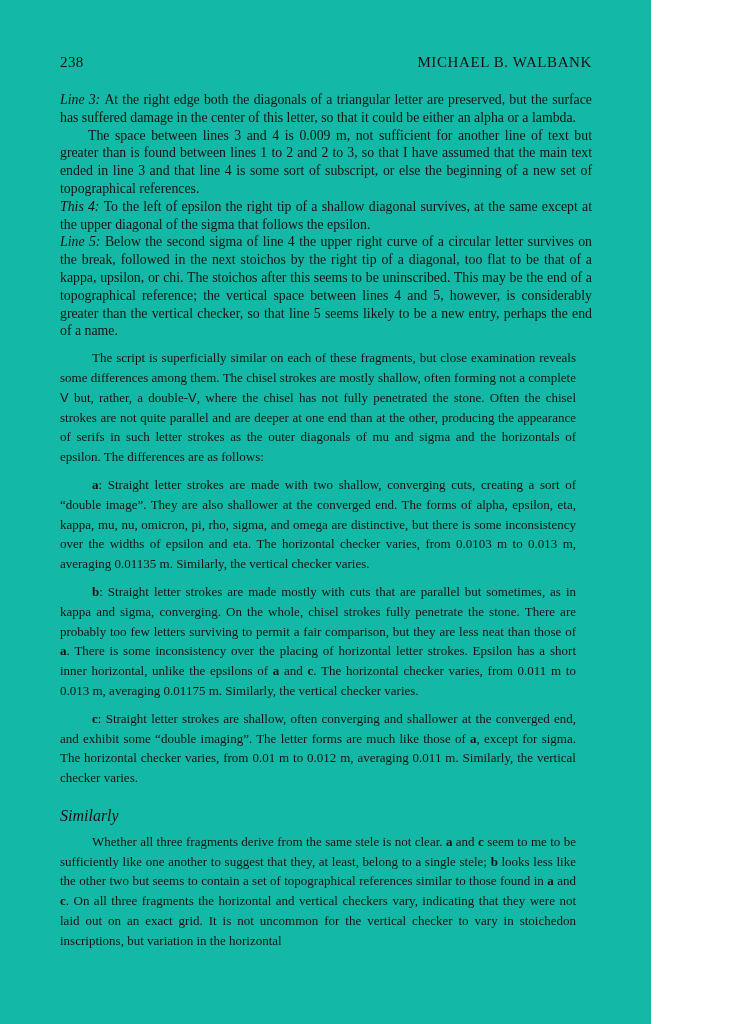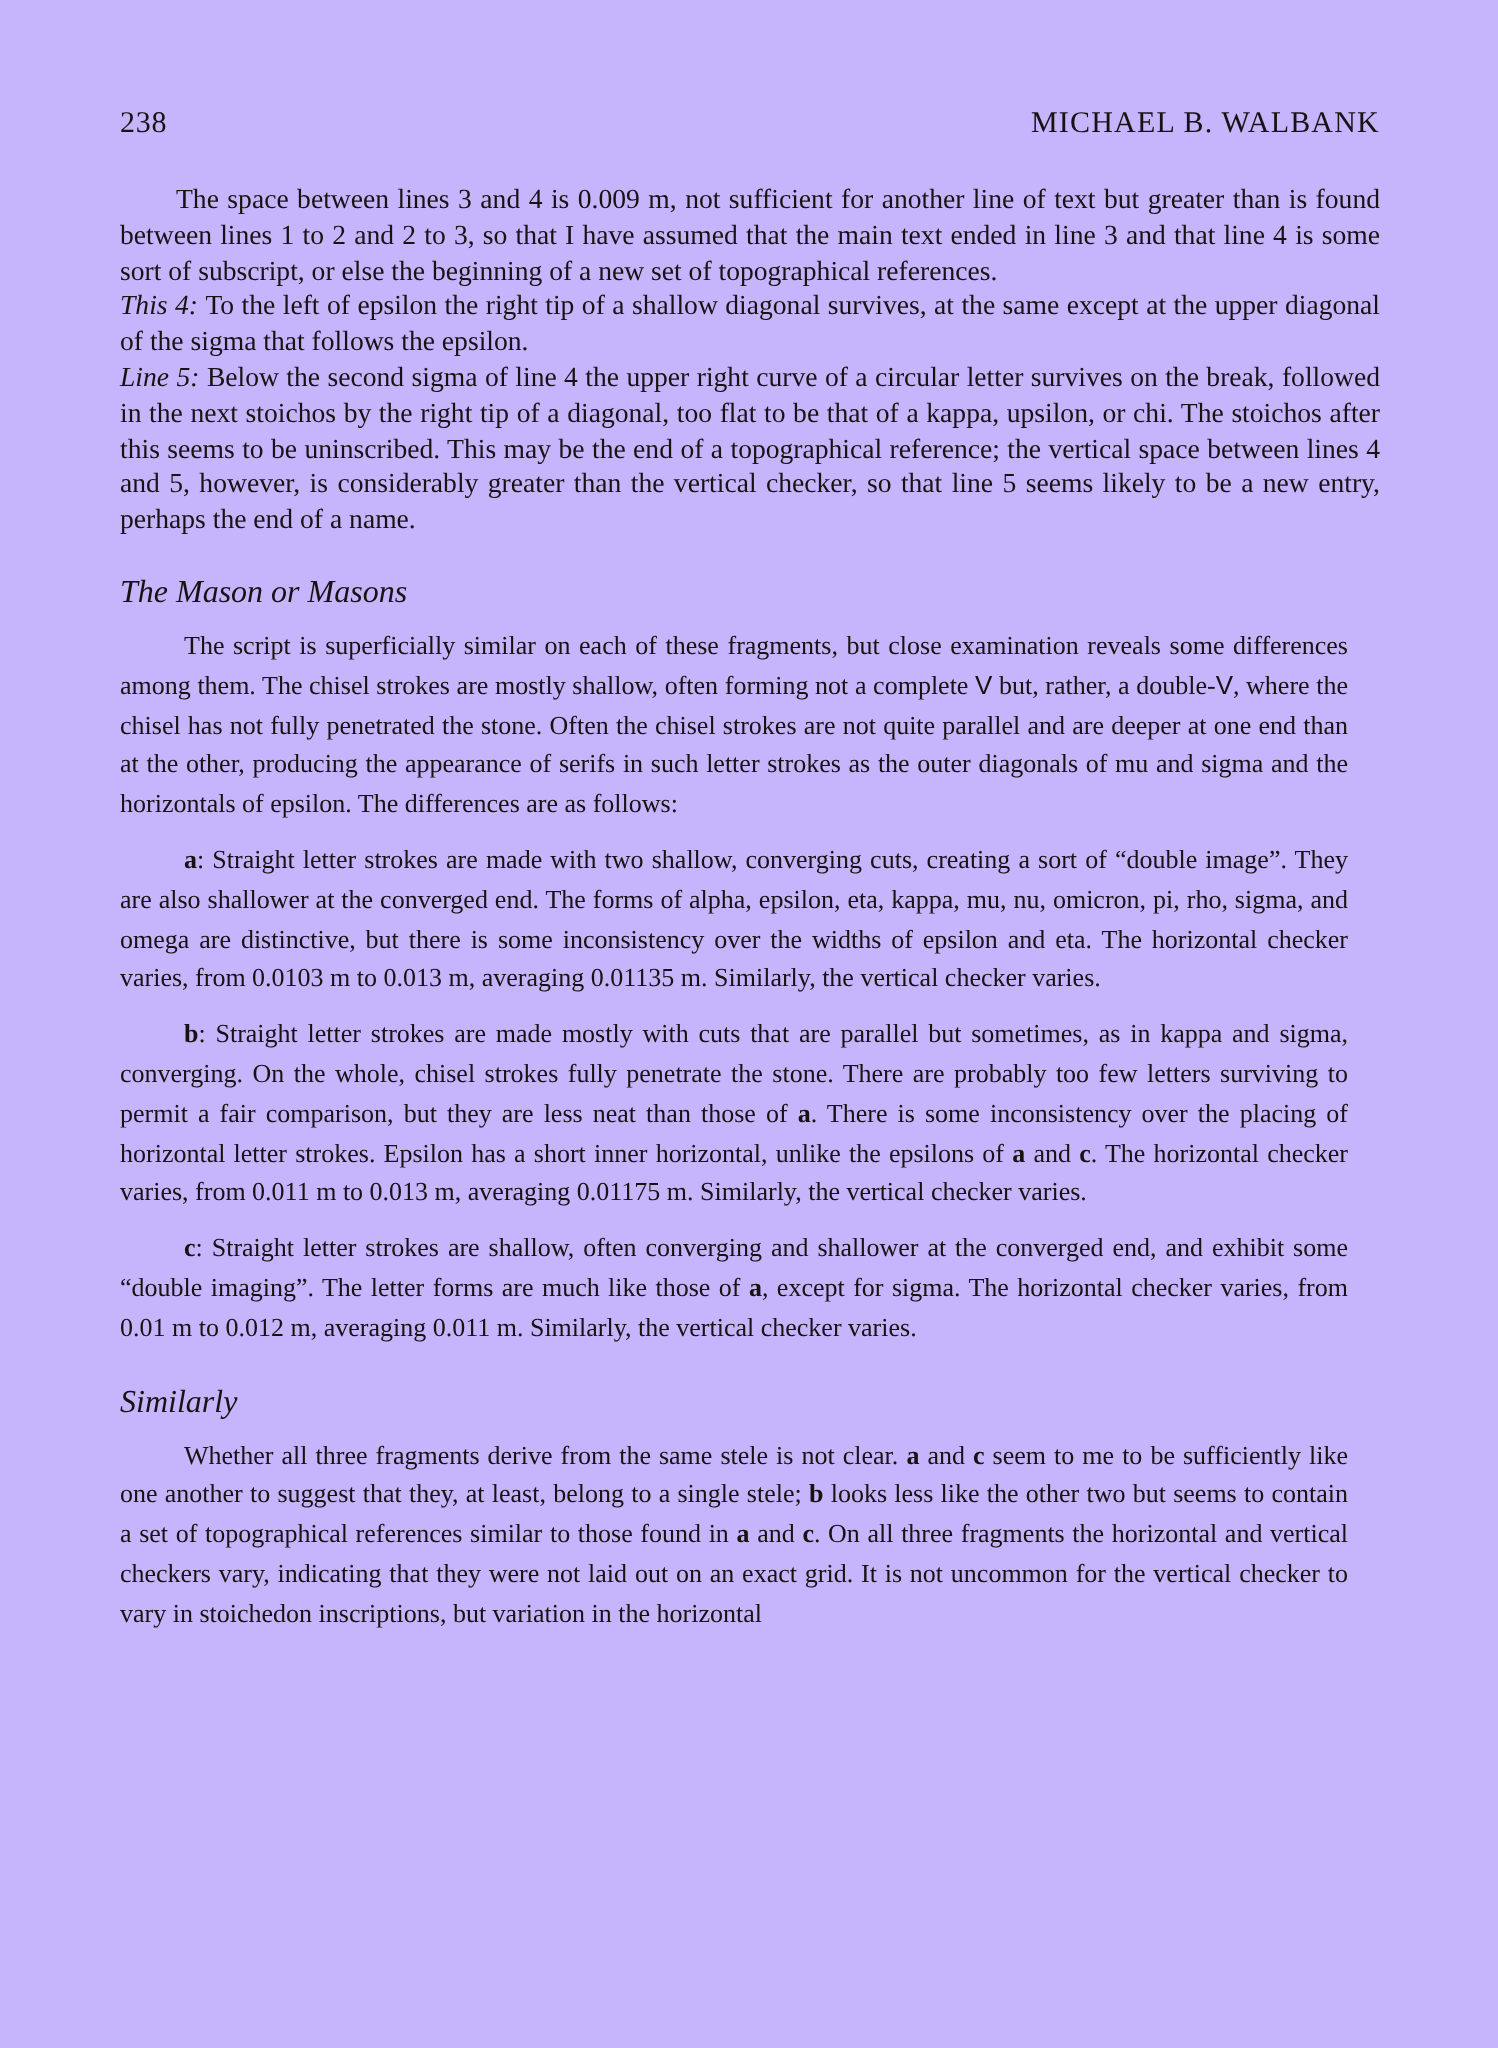--- a/index.html
+++ b/index.html
@@ -1,20 +1,20 @@
 <!DOCTYPE html>
 <html><head>
 <meta charset="utf-8">
 <style>
   html,body { margin:0; padding:0; background:#ffffff; }
   .page {
     position:relative;
-    width:749px; height:1024px;
+    width:651px; height:1024px;
     box-sizing:border-box;
-    background:#c4b5fd;
+    background:#14b8a6;
     color:#161412;
     font-family:"Liberation Serif","DejaVu Serif",serif;
     padding:54px 59px 0 60px;
     overflow:hidden;
   }
   .page-header { position:relative; font-size:15px; height:16px; line-height:16px; }
   .page-number { position:absolute; left:0; top:0; letter-spacing:0.4px; }
   .running-head { display:block; text-align:right; letter-spacing:0.6px; }
   .page-body { margin-top:21px; }
   .app-para {
@@ -47,24 +47,24 @@
 </style>
 </head>
 <body>
 
 <div class="page">
   <header class="page-header">
     <span class="page-number">238</span>
     <span class="running-head">MICHAEL B. WALBANK</span>
   </header>
   <main class="page-body">
+      <p class="app-para"><span class="italic">Line 3: </span><span>At the right edge both the diagonals of a triangular letter are preserved, but the surface has suffered damage in the center of this letter, so that it could be either an alpha or a lambda.</span></p>
       <p class="app-para indent"><span>The space between lines 3 and 4 is 0.009 m, not sufficient for another line of text but greater than is found between lines 1 to 2 and 2 to 3, so that I have assumed that the main text ended in line 3 and that line 4 is some sort of subscript, or else the beginning of a new set of topographical references.</span></p>
       <p class="app-para"><span class="italic">This 4: </span><span>To the left of epsilon the right tip of a shallow diagonal survives, at the same except at the upper diagonal of the sigma that follows the epsilon.</span></p>
       <p class="app-para"><span class="italic">Line 5: </span><span>Below the second sigma of line 4 the upper right curve of a circular letter survives on the break, followed in the next stoichos by the right tip of a diagonal, too flat to be that of a kappa, upsilon, or chi. The stoichos after this seems to be uninscribed. This may be the end of a topographical reference; the vertical space between lines 4 and 5, however, is considerably greater than the vertical checker, so that line 5 seems likely to be a new entry, perhaps the end of a name.</span></p>
-      <h2 class="section-heading">The Mason or Masons</h2>
       <p class="body-para"><span>The script is superficially similar on each of these fragments, but close examination reveals some differences among them. The chisel strokes are mostly shallow, often forming not a complete </span><span class="sans">V</span><span> but, rather, a double-</span><span class="sans">V</span><span>, where the chisel has not fully penetrated the stone. Often the chisel strokes are not quite parallel and are deeper at one end than at the other, producing the appearance of serifs in such letter strokes as the outer diagonals of mu and sigma and the horizontals of epsilon. The differences are as follows:</span></p>
       <p class="body-para"><span class="bold">a</span><span>: Straight letter strokes are made with two shallow, converging cuts, creating a sort of “double image”. They are also shallower at the converged end. The forms of alpha, epsilon, eta, kappa, mu, nu, omicron, pi, rho, sigma, and omega are distinctive, but there is some inconsistency over the widths of epsilon and eta. The horizontal checker varies, from 0.0103 m to 0.013 m, averaging 0.01135 m. Similarly, the vertical checker varies.</span></p>
       <p class="body-para"><span class="bold">b</span><span>: Straight letter strokes are made mostly with cuts that are parallel but sometimes, as in kappa and sigma, converging. On the whole, chisel strokes fully penetrate the stone. There are probably too few letters surviving to permit a fair comparison, but they are less neat than those of </span><span class="bold">a</span><span>. There is some inconsistency over the placing of horizontal letter strokes. Epsilon has a short inner horizontal, unlike the epsilons of </span><span class="bold">a</span><span> and </span><span class="bold">c</span><span>. The horizontal checker varies, from 0.011 m to 0.013 m, averaging 0.01175 m. Similarly, the vertical checker varies.</span></p>
       <p class="body-para"><span class="bold">c</span><span>: Straight letter strokes are shallow, often converging and shallower at the converged end, and exhibit some “double imaging”. The letter forms are much like those of </span><span class="bold">a</span><span>, except for sigma. The horizontal checker varies, from 0.01 m to 0.012 m, averaging 0.011 m. Similarly, the vertical checker varies.</span></p>
       <h2 class="section-heading">Similarly</h2>
       <p class="body-para"><span>Whether all three fragments derive from the same stele is not clear. </span><span class="bold">a</span><span> and </span><span class="bold">c</span><span> seem to me to be sufficiently like one another to suggest that they, at least, belong to a single stele; </span><span class="bold">b</span><span> looks less like the other two but seems to contain a set of topographical references similar to those found in </span><span class="bold">a</span><span> and </span><span class="bold">c</span><span>. On all three fragments the horizontal and vertical checkers vary, indicating that they were not laid out on an exact grid. It is not uncommon for the vertical checker to vary in stoichedon inscriptions, but variation in the horizontal</span></p>
     </main>
 </div>
 
 </body></html>

